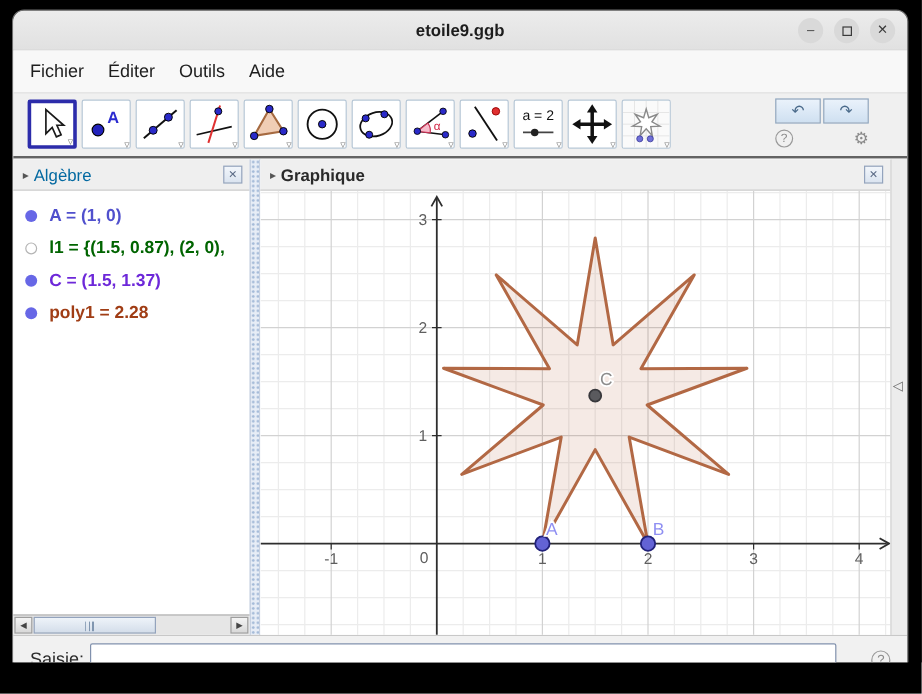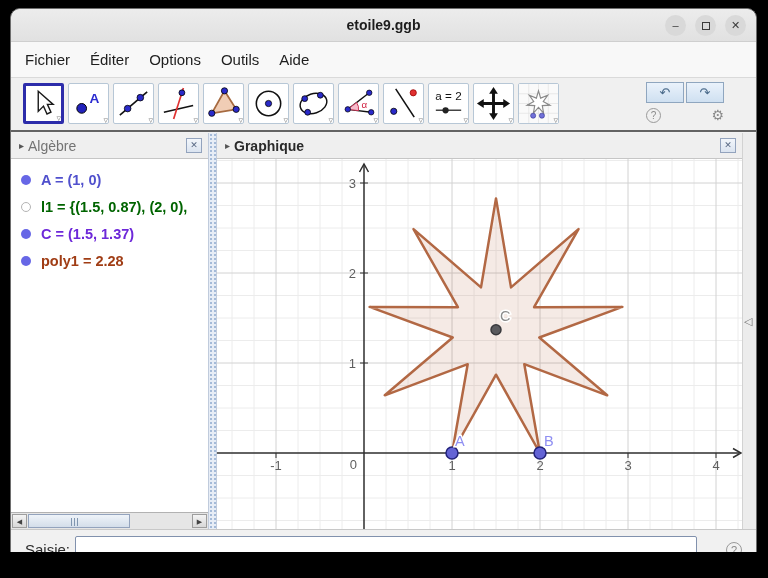--- a/index.html
+++ b/index.html
@@ -38,21 +38,21 @@
   .tb-small{position:absolute;right:32px;top:30px;width:78px;display:flex;justify-content:space-between;}
   .help-circ{width:15px;height:15px;border:1.2px solid #9a9a9a;border-radius:50%;color:#8a8a8a;
              font-size:10px;display:flex;align-items:center;justify-content:center;}
   .gear{color:#8a8a8a;font-size:14px;line-height:15px;}
 
   
   .content{position:absolute;left:0;top:124px;right:0;bottom:40px;display:flex;}
   .panel-header{height:26px;background:#efefef;border-bottom:1px solid #c6c6c6;
                 display:flex;align-items:center;padding:0 6px;}
   .twisty{font-size:10px;color:#555;margin:0 4px 0 2px;}
-  .panel-title{font-size:14px;color:#737373;}
+  .panel-title{font-size:14px;color:#0369a1;}
   .panel-title.bold{font-weight:bold;color:#2a2a2a;}
   .panel-close{margin-left:auto;width:16px;height:15px;background:linear-gradient(#f2f6fb,#dbe4f0);
                border:1px solid #93a3bd;color:#5a6a85;font-size:9px;line-height:1;
                display:flex;align-items:center;justify-content:center;padding:0;}
 
   .algebra{width:197px;display:flex;flex-direction:column;background:#fff;}
   .alg-body{flex:1;overflow:hidden;padding-top:7px;background:#fff;}
   .alg-item{height:27px;display:flex;align-items:center;padding-left:10px;white-space:nowrap;overflow:hidden;}
   .bullet{width:10px;height:10px;border-radius:50%;margin-right:10px;flex:none;}
   .alg-text{font-size:14.5px;font-weight:bold;}
@@ -101,21 +101,20 @@
           </button>
         <button class="wc-btn">
             <span>✕</span>
           </button>
       </div>
     </div>
 
     <div class="menubar">
       <span class="menu-item">Fichier</span>
       <span class="menu-item">Éditer</span>
-      <span class="menu-item">Options</span>
       <span class="menu-item">Outils</span>
       <span class="menu-item">Aide</span>
     </div>
 
     <div class="toolbar">
       <div class="tools">
 
         <button class="tool-btn selected">
           <svg viewBox="0 0 40 40">
             <path d="M14,6 L14,29 L20,23 L24,32 L28.5,30 L24.5,21 L31,21 Z" fill="#fff" stroke="#1a1a1a" stroke-width="1.6"></path>

